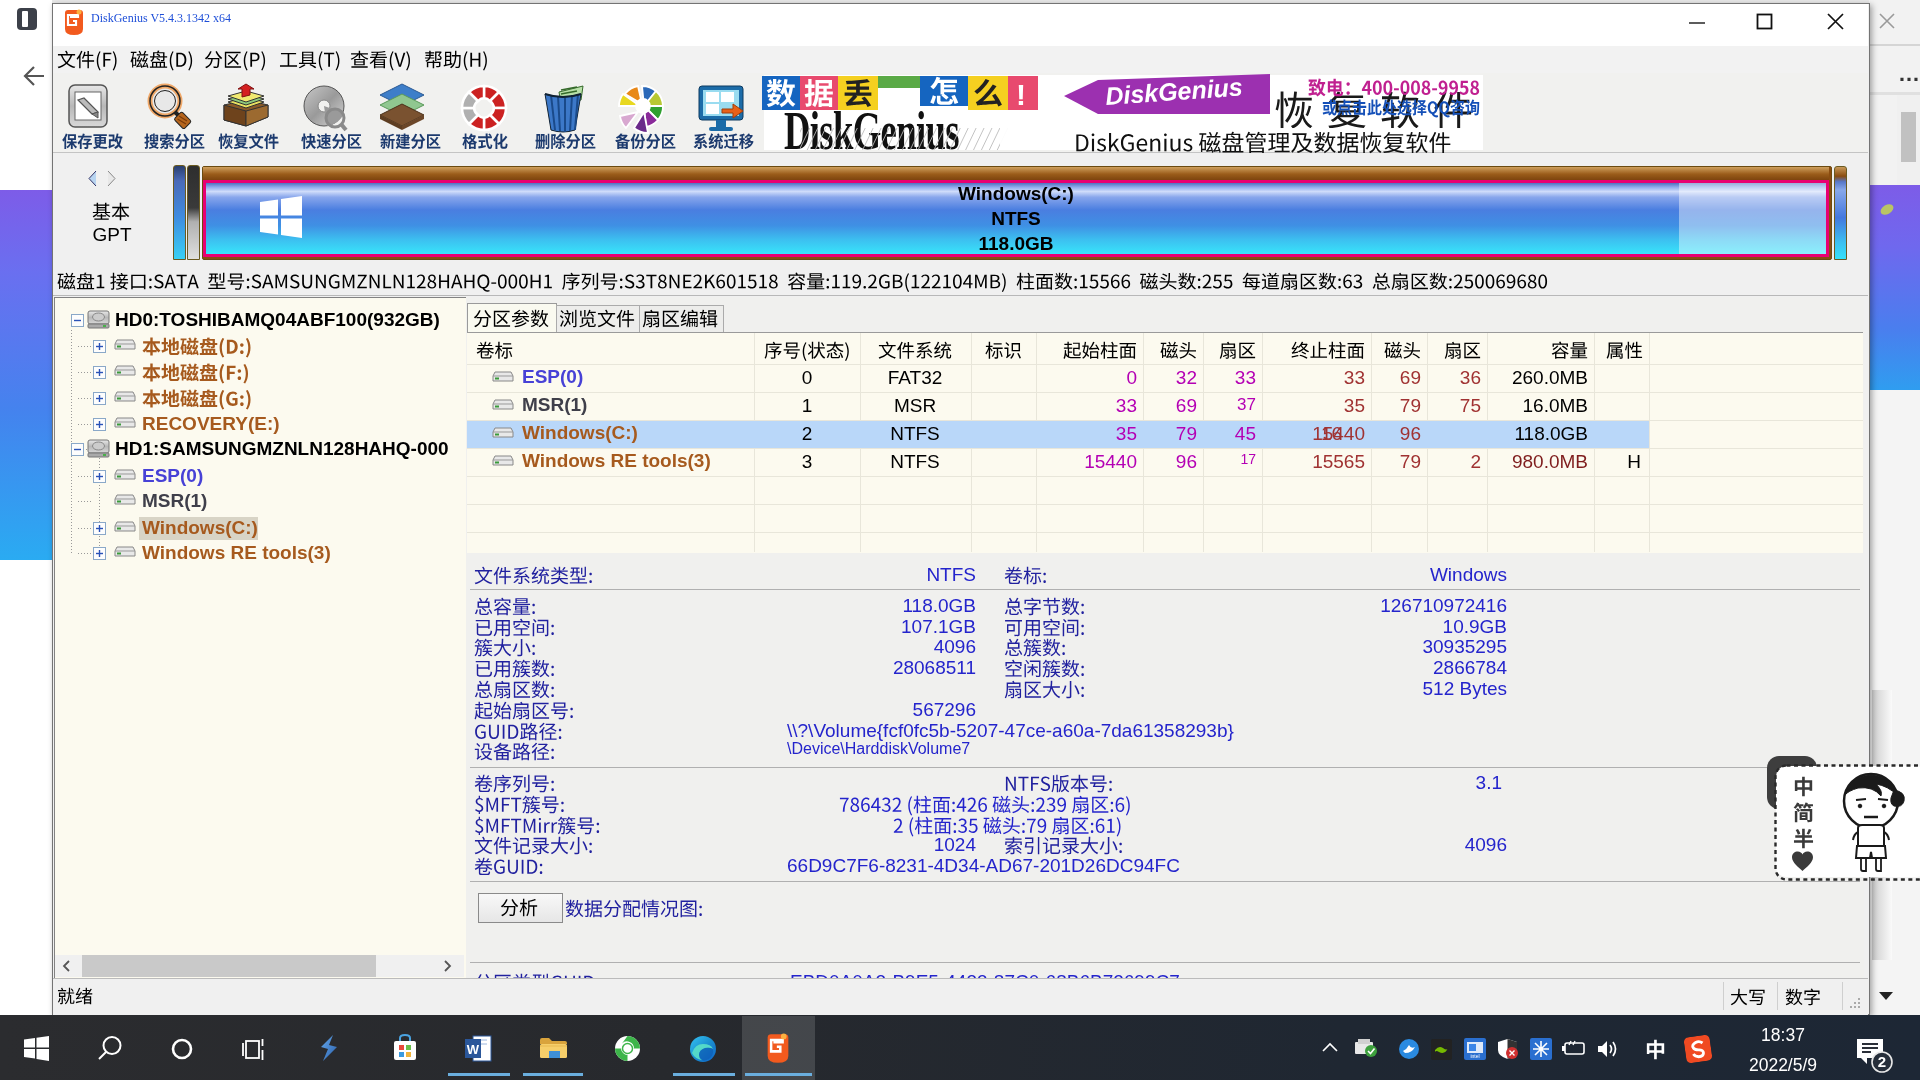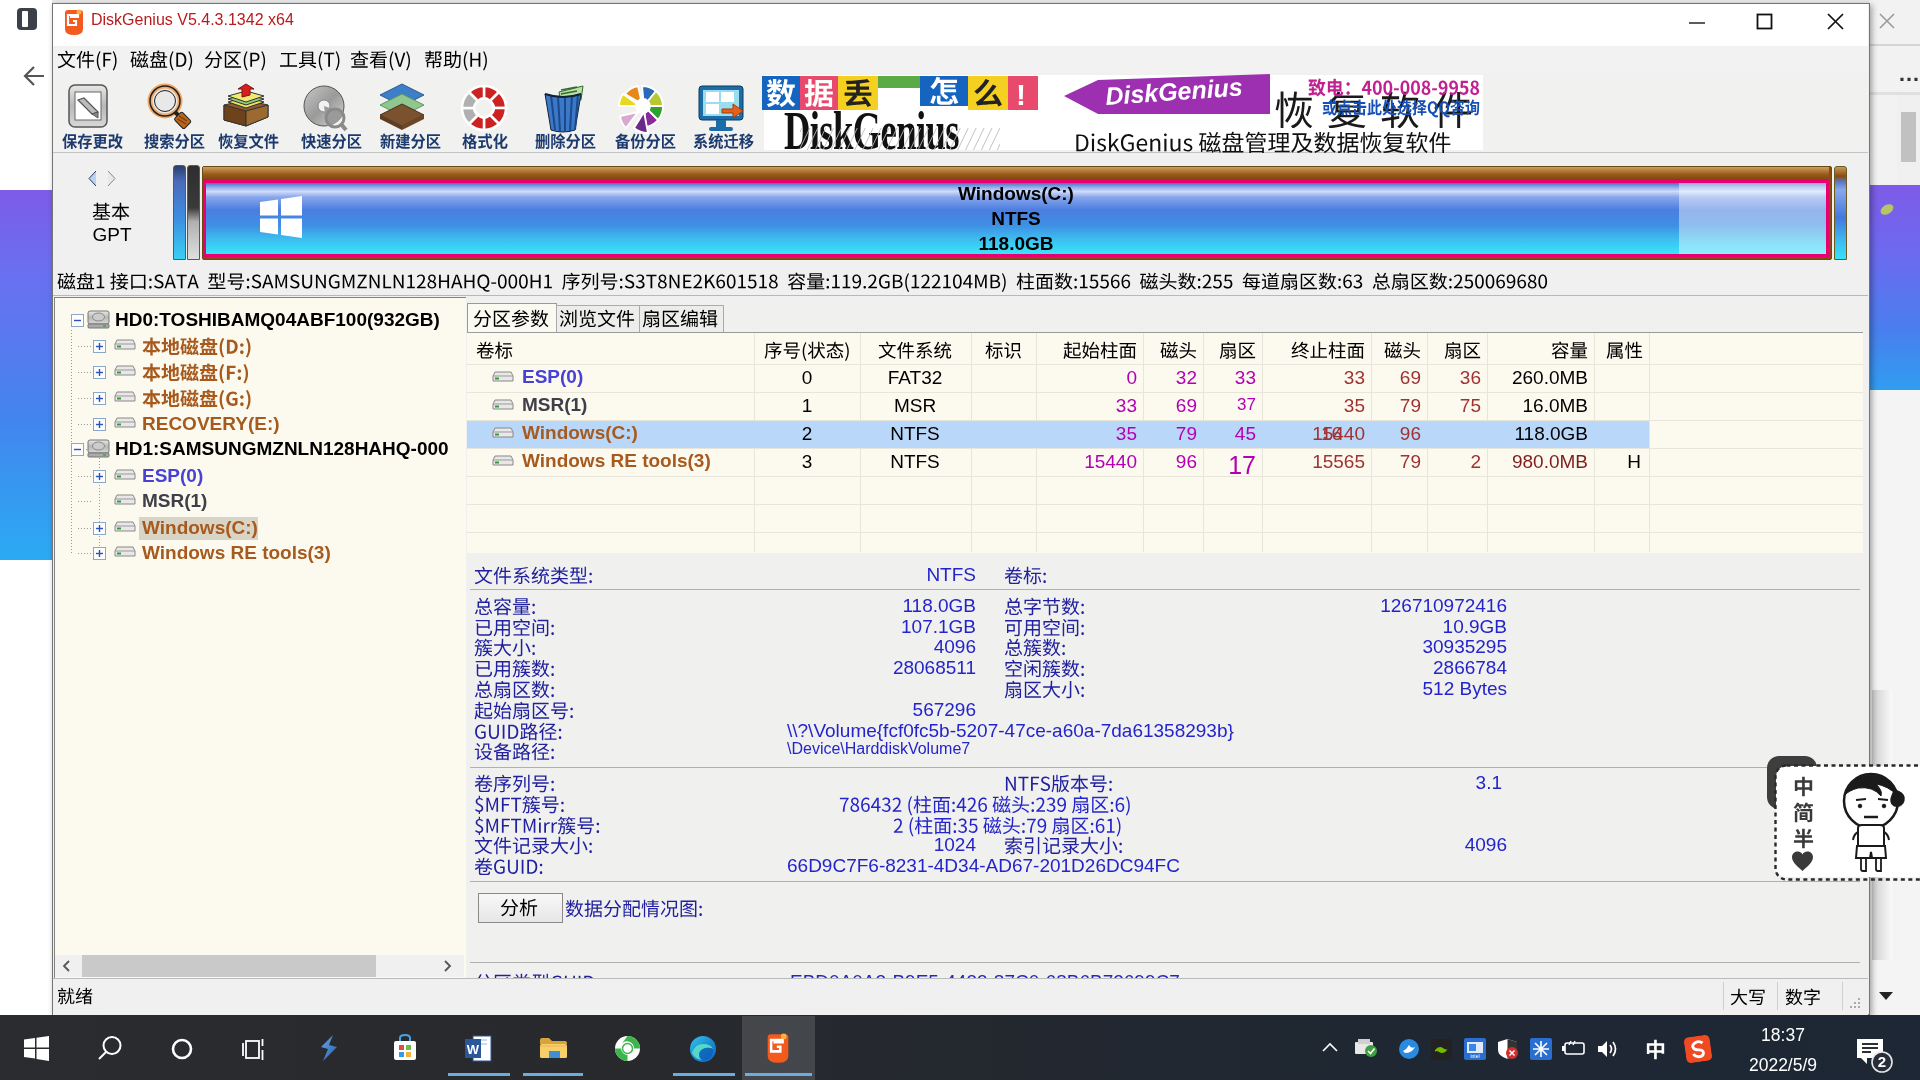--- a/index.html
+++ b/index.html
@@ -219,21 +219,21 @@
     <svg style="position:absolute;left:1877px;top:990px" width="18" height="12" viewBox="0 0 18 12">
       <path d="M2 2 L9 10 L16 2 Z" fill="#222"></path>
     </svg>
     <div style="position:absolute;left:52px;top:3px;width:1816px;height:1010px;background:#f0f0f0;border:1px solid #747474;box-shadow:2px 2px 6px rgba(0,0,0,.35)"></div>
     <div style="position:absolute;left:53px;top:4px;width:1815px;height:42px;background:#fff"></div>
     <svg style="position:absolute;left:62px;top:9px" width="24" height="27" viewBox="0 0 24 27">
 <path d="M3 4 Q3 1 6 1 L18 1 Q21 1 21 4 L21 20 Q21 26 12 26 Q3 26 3 20 Z" fill="#f25a1e"></path>
 <path d="M8 8 L16 8 L16 6 L6 6 L6 16 L14 16 L14 12 L11 12" stroke="#fff" stroke-width="2.2" fill="none"></path>
 <circle cx="17" cy="3" r="2.5" fill="#fcb040"></circle>
     </svg>
-    <div style="position:absolute;left:91px;top:11px;font-size:16px;color:#b91c1c;font-family:Liberation Sans, sans-serif">DiskGenius V5.4.3.1342 x64</div>
+    <div style="position:absolute;left:91px;top:11px;font-size:12px;color:#1d4ed8;font-family:Liberation Serif, serif">DiskGenius V5.4.3.1342 x64</div>
     <svg style="position:absolute;left:1687px;top:12px" width="20" height="20" viewBox="0 0 20 20">
       <path d="M2 11 L18 11" stroke="#333" stroke-width="1.6"></path>
     </svg>
     <svg style="position:absolute;left:1756px;top:13px" width="17" height="17" viewBox="0 0 17 17">
       <rect x="1.5" y="1.5" width="14" height="14" fill="none" stroke="#111" stroke-width="1.8"></rect>
     </svg>
     <svg style="position:absolute;left:1826px;top:12px" width="19" height="19" viewBox="0 0 19 19">
       <path d="M2 2 L17 17 M17 2 L2 17" stroke="#111" stroke-width="1.7" fill="none"></path>
     </svg>
     <div style="position:absolute;left:53px;top:46px;width:1815px;height:27px;background:#f2f2f2"></div>
@@ -1001,41 +1001,42 @@
     <svg style="position:absolute;left:492px;top:455px" width="22" height="13" viewBox="0 0 22 13">
 <path d="M3 1 L19 1 L21 5 L21 10 L1 10 L1 5 Z" fill="#e8e8e8" stroke="#888"></path>
 <path d="M1 5 L21 5" stroke="#999"></path>
       <rect x="3" y="6.5" width="4" height="2" fill="#3a9a3a"></rect>
     </svg>
     <div style="position:absolute;left:522px;top:450px;font-size:19px;font-weight:bold;color:#a65a1e">Windows RE tools(3)</div>
     <div style="position:absolute;left:727px;top:451px;width:160px;text-align:center;font-size:19px;color:#000">3</div>
     <div style="position:absolute;left:835px;top:451px;width:160px;text-align:center;font-size:19px;color:#000">NTFS</div>
     <div style="position:absolute;left:977px;top:451px;width:160px;text-align:right;font-size:19px;color:#b400b4">15440</div>
     <div style="position:absolute;left:1037px;top:451px;width:160px;text-align:right;font-size:19px;color:#b400b4">96</div>
-    <div style="position:absolute;left:1096px;top:451px;width:160px;text-align:right;font-size:25px;color:#b400b4">17</div>
+    <div style="position:absolute;left:1096px;top:451px;width:160px;text-align:right;font-size:14px;color:#b400b4">17</div>
     <div style="position:absolute;left:1205px;top:451px;width:160px;text-align:right;font-size:19px;color:#a03232">15565</div>
     <div style="position:absolute;left:1261px;top:451px;width:160px;text-align:right;font-size:19px;color:#a03232">79</div>
     <div style="position:absolute;left:1321px;top:451px;width:160px;text-align:right;font-size:19px;color:#a03232">2</div>
     <div style="position:absolute;left:1428px;top:451px;width:160px;text-align:right;font-size:19px;color:#7f1d1d">980.0MB</div>
     <div style="position:absolute;left:1481px;top:451px;width:160px;text-align:right;font-size:19px;color:#000">H</div>
     <svg style="position:absolute;left:474.0px;top:565.5px;width:119.28px;height:19.00px;overflow:visible;" viewBox="0 -880 6278 1000" preserveAspectRatio="none" fill="#21219f">
       <use href="#g0" x="0"></use>
       <use href="#g1" x="1000"></use>
       <use href="#g146" x="2000"></use>
       <use href="#g147" x="3000"></use>
       <use href="#g155" x="4000"></use>
       <use href="#g95" x="5000"></use>
       <use href="#g92" x="6000"></use>
     </svg>
     <div style="position:absolute;left:556px;top:564px;width:420px;text-align:right;font-size:19px;color:#2424cc">NTFS</div>
     <svg style="position:absolute;left:1004.0px;top:565.5px;width:43.28px;height:19.00px;overflow:visible;" viewBox="0 -880 2278 1000" preserveAspectRatio="none" fill="#21219f">
       <use href="#g142" x="0"></use>
       <use href="#g143" x="1000"></use>
       <use href="#g92" x="2000"></use>
     </svg>
+    <div style="position:absolute;left:1087px;top:564px;width:420px;text-align:right;font-size:19px;color:#2424cc">Windows</div>
     <div style="position:absolute;left:470px;top:589px;width:1390px;height:1px;background:#b0b0b0"></div>
     <svg style="position:absolute;left:474.0px;top:596.5px;width:62.28px;height:19.00px;overflow:visible;" viewBox="0 -880 3278 1000" preserveAspectRatio="none" fill="#21219f">
       <use href="#g126" x="0"></use>
       <use href="#g114" x="1000"></use>
       <use href="#g115" x="2000"></use>
       <use href="#g92" x="3000"></use>
     </svg>
     <div style="position:absolute;left:556px;top:595px;width:420px;text-align:right;font-size:19px;color:#2424cc">118.0GB</div>
     <svg style="position:absolute;left:1004.0px;top:596.5px;width:81.28px;height:19.00px;overflow:visible;" viewBox="0 -880 4278 1000" preserveAspectRatio="none" fill="#21219f">
       <use href="#g126" x="0"></use>

